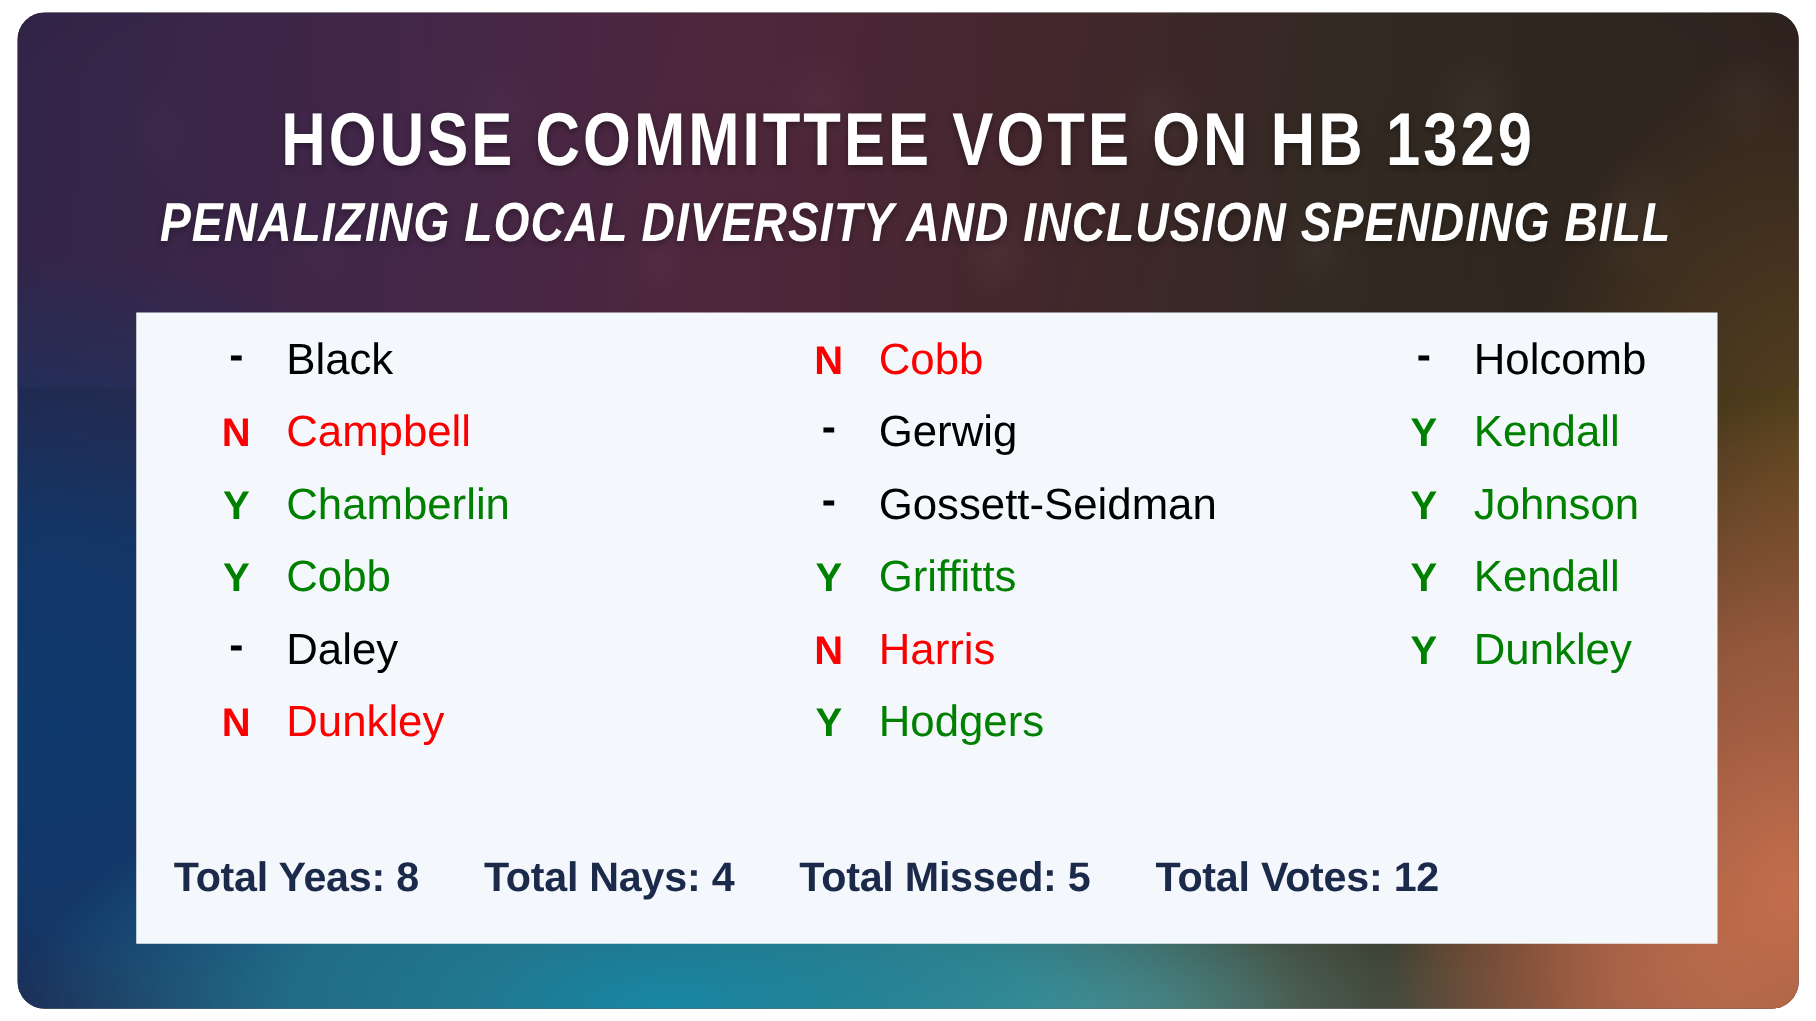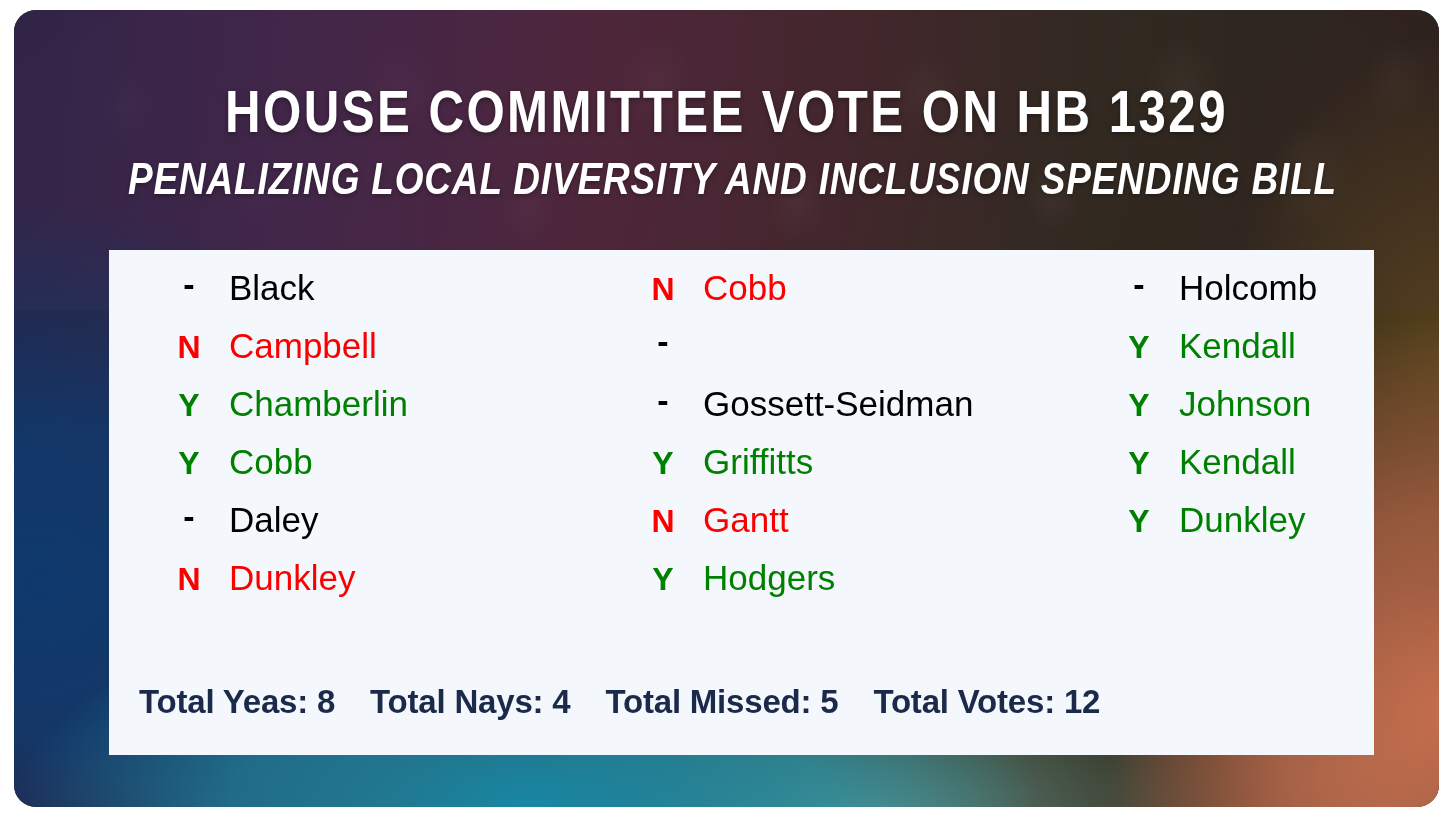--- a/index.html
+++ b/index.html
@@ -204,21 +204,21 @@
   .col-2 { padding-left: 47px; }
   .col-3 { padding-left: 45px; }
 
   
   .totals {
     position: absolute;
     left: 30px;
     bottom: 34px;
     display: flex;
     align-items: baseline;
-    gap: 35px;
+    gap: 52px;
     font-family: "Liberation Sans", sans-serif;
     font-weight: 700;
     font-size: 33px;
     color: #1b2a4a;
     letter-spacing: -0.2px;
     justify-content: flex-end;
   }
   .total-item { white-space: nowrap; }
 </style>
 </head>
@@ -269,32 +269,33 @@
               <span class="vote-name v-nay">Dunkley</span>
             </div>
           </div>
         <div class="vote-col col-2">
             <div class="vote-row">
               <span class="vote-mark v-nay">N</span>
               <span class="vote-name v-nay">Cobb</span>
             </div>
             <div class="vote-row">
               <span class="vote-mark v-miss mark-dash">-</span>
+              <span class="vote-name v-miss">Gerwig</span>
             </div>
             <div class="vote-row">
               <span class="vote-mark v-miss mark-dash">-</span>
               <span class="vote-name v-miss">Gossett-Seidman</span>
             </div>
             <div class="vote-row">
               <span class="vote-mark v-yea">Y</span>
               <span class="vote-name v-yea">Griffitts</span>
             </div>
             <div class="vote-row">
               <span class="vote-mark v-nay">N</span>
-              <span class="vote-name v-nay">Gantt</span>
+              <span class="vote-name v-nay">Harris</span>
             </div>
             <div class="vote-row">
               <span class="vote-mark v-yea">Y</span>
               <span class="vote-name v-yea">Hodgers</span>
             </div>
           </div>
         <div class="vote-col col-3">
             <div class="vote-row">
               <span class="vote-mark v-miss mark-dash">-</span>
               <span class="vote-name v-miss">Holcomb</span>

